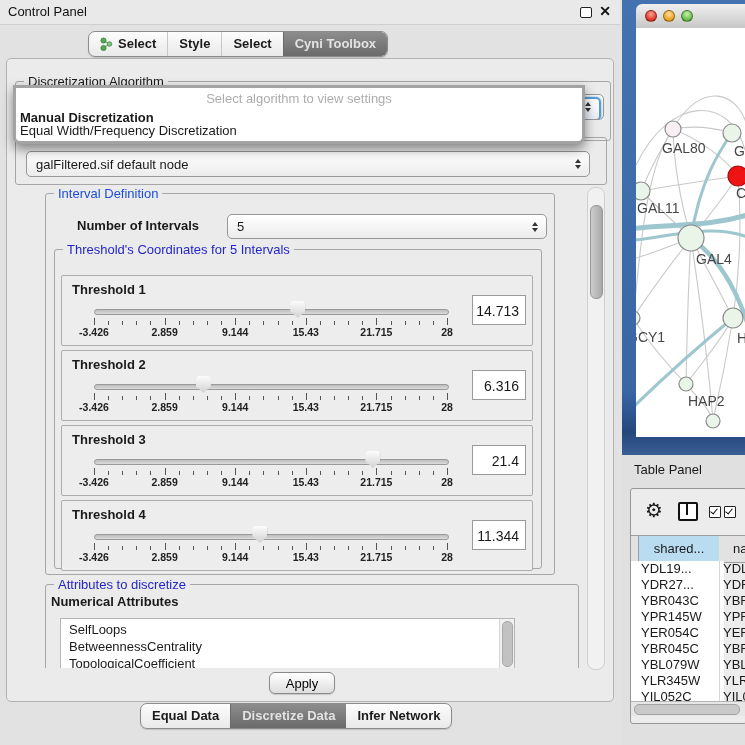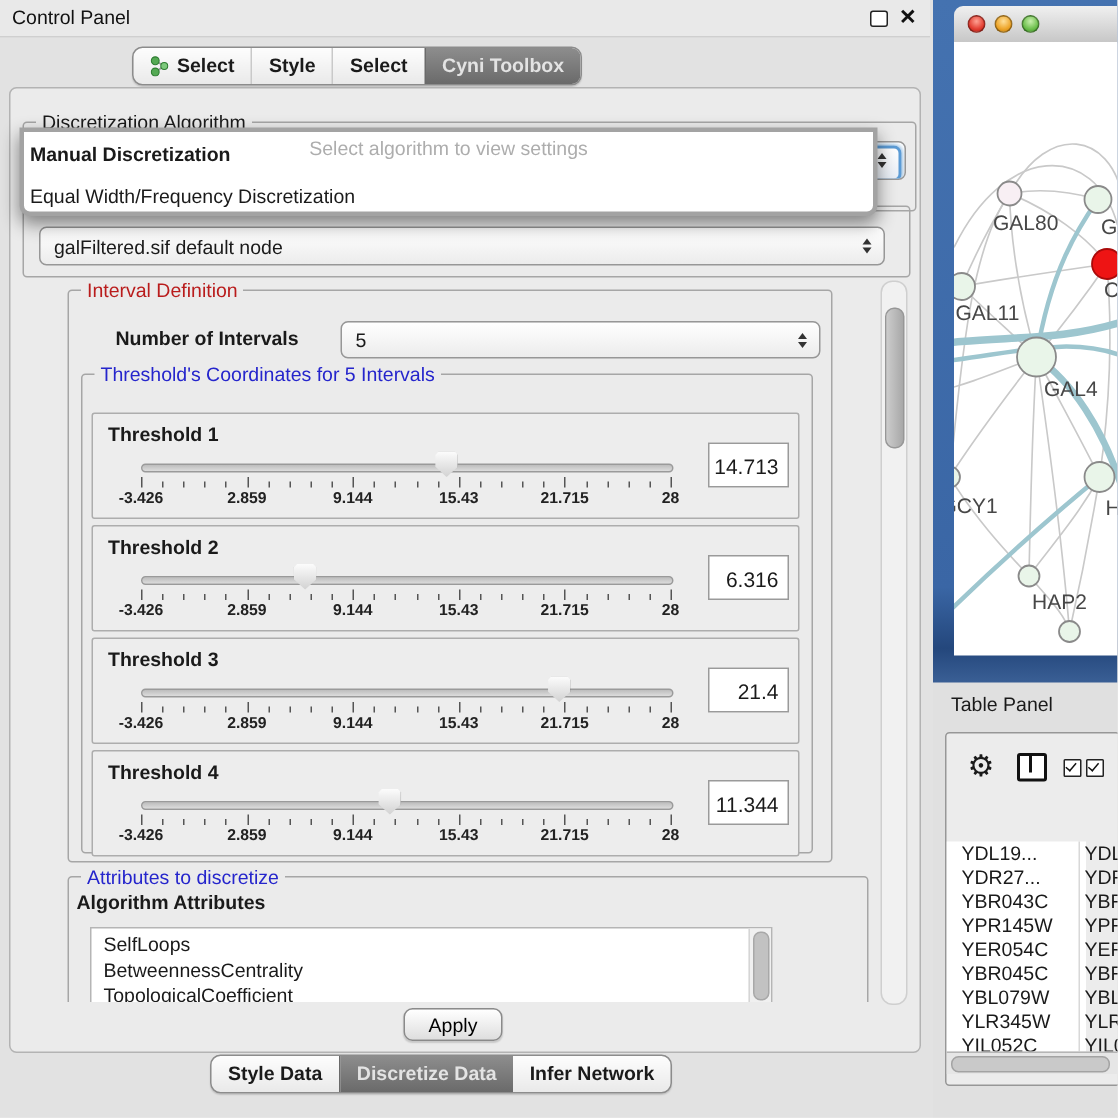--- a/index.html
+++ b/index.html
@@ -17,21 +17,21 @@
   .seg .tab{padding:0 11px;line-height:24px;font-weight:bold;font-size:13px;color:#1a1a1a;border-left:1px solid #c9c9c9;display:flex;align-items:center;gap:5px;white-space:nowrap}
   .seg .tab:first-child{border-left:none}
   .seg .tab.sel{background:linear-gradient(#8d8d8d,#6a6a6a);color:#e3e3e3;border-left:1px solid #6a6a6a}
   .seg .tab.after-sel{border-left:none}
 
   .main-panel{position:absolute;left:6px;top:58px;width:606px;height:642px;background:#ebebeb;
               border:1px solid #b3b3b3;border-radius:5px}
 
   .group{position:absolute;border:1px solid #a6a6a6;border-radius:3px}
   .gtitle{position:absolute;top:-8px;left:8px;background:#ebebeb;padding:0 4px;font-size:13px;white-space:nowrap}
-  .gtitle.green{color:#b91c1c}
+  .gtitle.green{color:#1d4ed8}
   .gtitle.blue{color:#2525cc}
 
   .combo{position:absolute;background:linear-gradient(#ffffff,#ececec);border:1px solid #979797;border-radius:5px;
          display:flex;align-items:center;padding:0 22px 0 9px;font-size:13px;overflow:hidden;white-space:nowrap}
   .arrows{position:absolute;right:8px;top:50%;transform:translateY(-50%)}
   .tri-up{width:0;height:0;border-left:3.5px solid transparent;border-right:3.5px solid transparent;border-bottom:4.5px solid #333;margin-bottom:2px}
   .tri-down{width:0;height:0;border-left:3.5px solid transparent;border-right:3.5px solid transparent;border-top:4.5px solid #333}
   .stepper-focus{position:absolute;right:2px;top:2px;width:22px;height:20px;border:2px solid #5b9bd5;border-radius:5px;
                  box-shadow:0 0 3px #7ab0e0;background:linear-gradient(#fff,#e8eef6)}
   .stepper-focus .tri-up,.stepper-focus .tri-down{margin:0 auto}
@@ -144,21 +144,21 @@
     <div class="combo" style="left:10px;top:12px;width:578px;height:26px;box-sizing:border-box">
       <div class="stepper-focus">
         <div class="tri-up"></div>
         <div class="tri-down"></div>
       </div>
     </div>
   </div>
 
   <div class="popup">
     <div class="hint">Select algorithm to view settings</div>
-    <div class="opt b" style="top:7px">Manual Discretization</div>
+    <div class="opt b" style="top:22px">Manual Discretization</div>
     <div class="opt" style="top:35px">Equal Width/Frequency Discretization</div>
   </div>
 
   <div class="group" style="left:8px;top:78px;width:590px;height:46px">
     <span class="gtitle">Table Data</span>
     <div class="combo" style="left:10px;top:13px;width:564px;height:26px;box-sizing:border-box">
       <span>galFiltered.sif default node</span>
       <div class="arrows">
           <div class="tri-up"></div>
           <div class="tri-down"></div>
@@ -350,21 +350,21 @@
                 <span class="ticklabel" style="left: 100%;">28</span>
               </div>
     <div class="thr-value">11.344</div>
   </div>
           </div>
       </div>
     </div>
 
     <div class="group" style="left:32px;top:397px;width:532px;height:290px">
       <span class="gtitle blue">Attributes to discretize</span>
-      <span class="attr-label" style="left:5px;top:9px">Algorithm Attributes</span>
+      <span class="attr-label" style="left:5px;top:9px">Numerical Attributes</span>
       <div class="attr-list" style="left:14px;top:33px;width:453px;height:120px">
         <div style="padding-top:2px">
           <div class="attr-item">SelfLoops</div>
           <div class="attr-item">BetweennessCentrality</div>
           <div class="attr-item">TopologicalCoefficient</div>
         </div>
         <div class="list-scroll">
             <div class="list-thumb"></div>
           </div>
       </div>
@@ -374,21 +374,21 @@
 
   <div class="vscroll">
     <div class="vthumb"></div>
   </div>
 
   <button class="btn" style="left:262px;top:613px;width:66px;height:22px">Apply</button>
 </div>
 
 <div class="seg" style="left:140px;top:703px">
   <div class="tab">
-      <span>Style Data</span>
+      <span>Equal Data</span>
     </div>
   <div class="tab sel">
       <span>Discretize Data</span>
     </div>
   <div class="tab after-sel">
       <span>Infer Network</span>
     </div>
 </div>
 
 <div class="right">
@@ -454,20 +454,24 @@
   </div>
 
   <span class="tp-title">Table Panel</span>
 
   <div class="table-box">
     <span class="gear">⚙</span>
     <span class="colicon"></span>
     <span class="chk" style="left:78px"></span>
     <span class="chk" style="left:93px"></span>
 
+    <div class="thead">
+      <div class="hcell c1">shared...</div>
+      <div class="hcell c2">na</div>
+    </div>
     <div class="trows" id="trows">
         <div class="trow">
           <span class="c1">YDL19...</span>
           <span class="c2">YDL1</span>
         </div>
         <div class="trow">
           <span class="c1">YDR27...</span>
           <span class="c2">YDR2</span>
         </div>
         <div class="trow">

